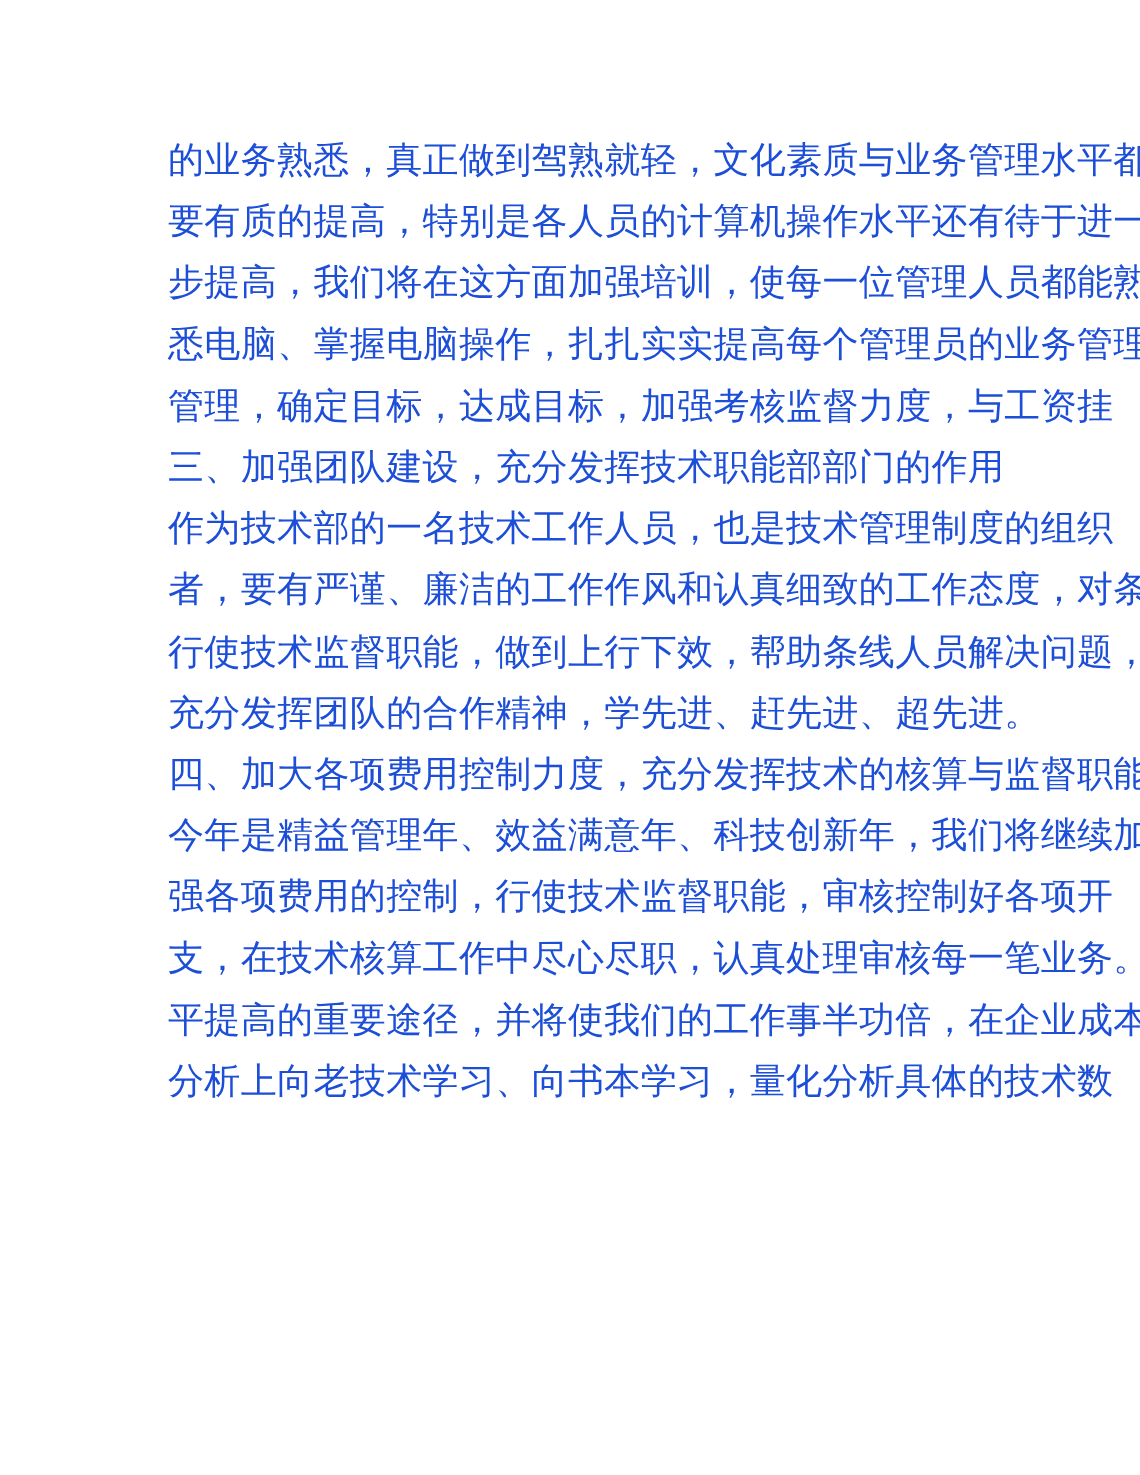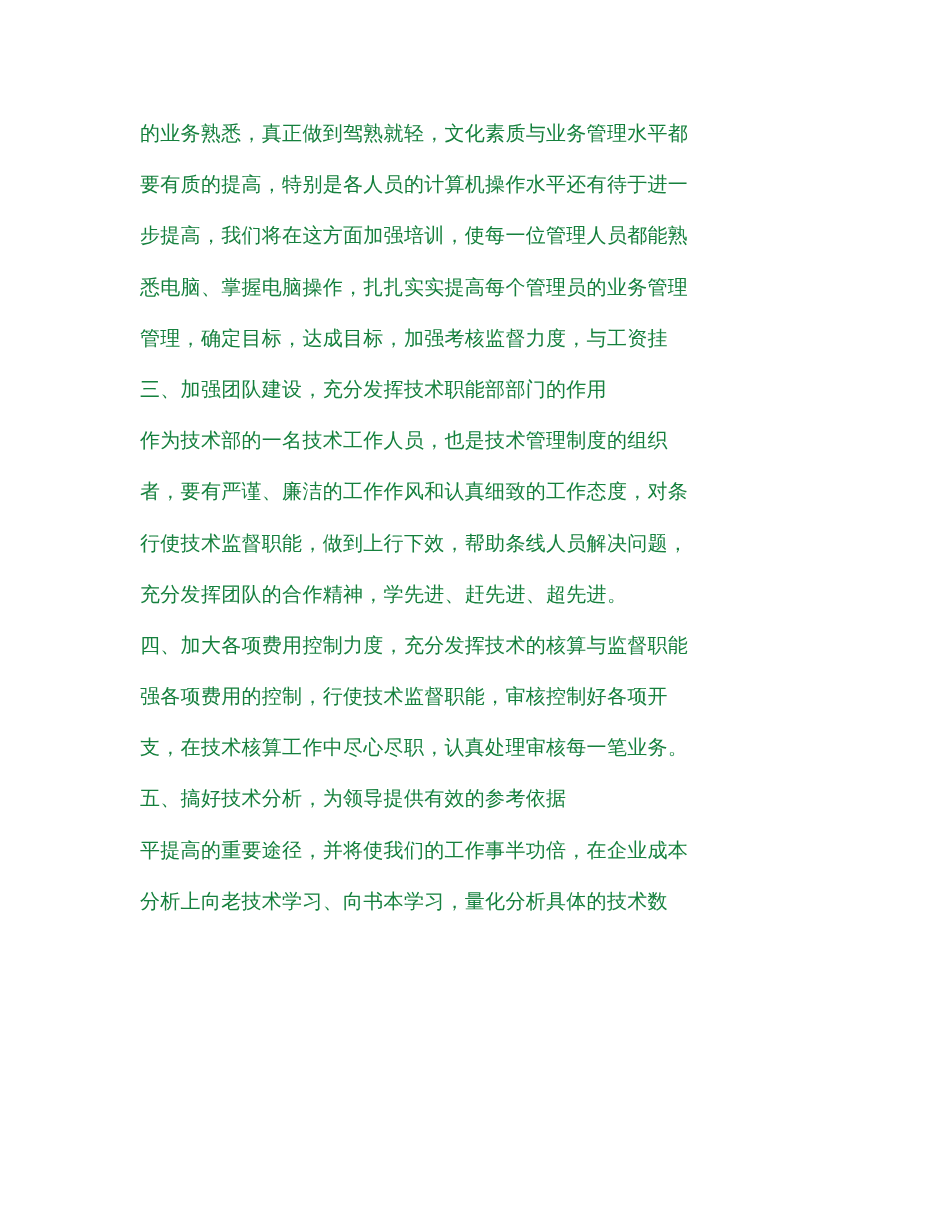--- a/index.html
+++ b/index.html
@@ -1,37 +1,37 @@
 <!DOCTYPE html>
 <html><head>
   <meta charset="utf-8">
   <style>
     html, body { margin: 0; padding: 0; background: #ffffff; }
     body { width: 950px; height: 1229px; position: relative; overflow: hidden; }
     .page {
       position: absolute; left: 140px; top: 108px; width: 680px;
       font-family: Liberation Sans, sans-serif;
-      font-size: 20px; color: #15803d; line-height: 51.2px;
+      font-size: 30px; color: #1d4ed8; line-height: 51.2px;
       letter-spacing: 0.3px;
     }
     .line { display: block; white-space: nowrap; height: 51.2px; }
   </style>
 </head>
 <body>
 
 <div class="page">
   <span class="line">的业务熟悉，真正做到驾熟就轻，文化素质与业务管理水平都</span>
   <span class="line">要有质的提高，特别是各人员的计算机操作水平还有待于进一</span>
   <span class="line">步提高，我们将在这方面加强培训，使每一位管理人员都能熟</span>
   <span class="line">悉电脑、掌握电脑操作，扎扎实实提高每个管理员的业务管理</span>
   <span class="line">管理，确定目标，达成目标，加强考核监督力度，与工资挂</span>
   <span class="line">三、加强团队建设，充分发挥技术职能部部门的作用</span>
   <span class="line">作为技术部的一名技术工作人员，也是技术管理制度的组织</span>
   <span class="line">者，要有严谨、廉洁的工作作风和认真细致的工作态度，对条</span>
   <span class="line">行使技术监督职能，做到上行下效，帮助条线人员解决问题，</span>
   <span class="line">充分发挥团队的合作精神，学先进、赶先进、超先进。</span>
   <span class="line">四、加大各项费用控制力度，充分发挥技术的核算与监督职能</span>
+  <span class="line">今年是精益管理年、效益满意年、科技创新年，我们将继续加</span>
   <span class="line">强各项费用的控制，行使技术监督职能，审核控制好各项开</span>
   <span class="line">支，在技术核算工作中尽心尽职，认真处理审核每一笔业务。</span>
-  <span class="line">五、搞好技术分析，为领导提供有效的参考依据</span>
   <span class="line">平提高的重要途径，并将使我们的工作事半功倍，在企业成本</span>
   <span class="line">分析上向老技术学习、向书本学习，量化分析具体的技术数</span>
 </div>
 
 </body></html>

